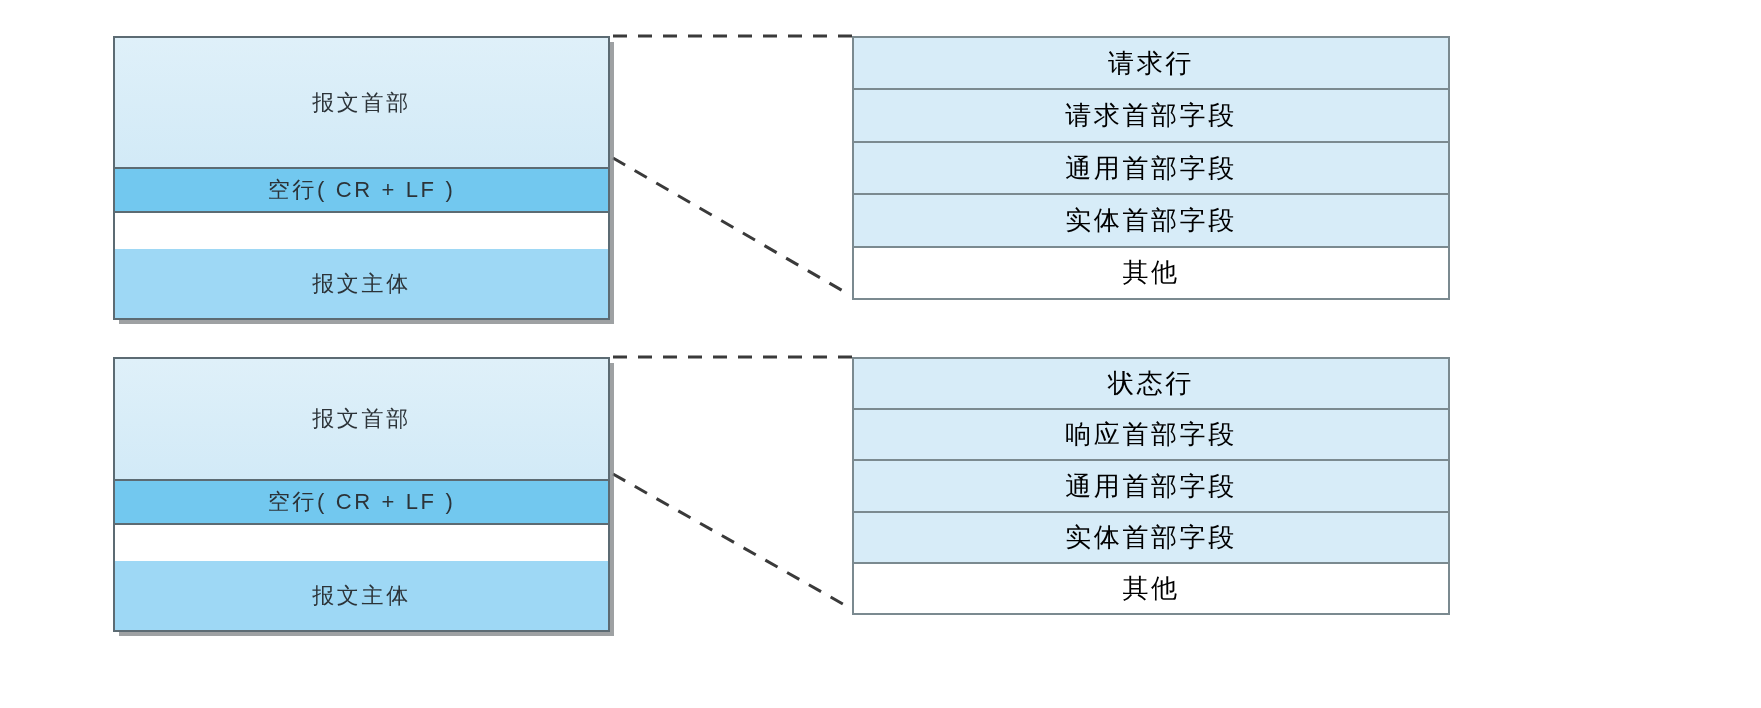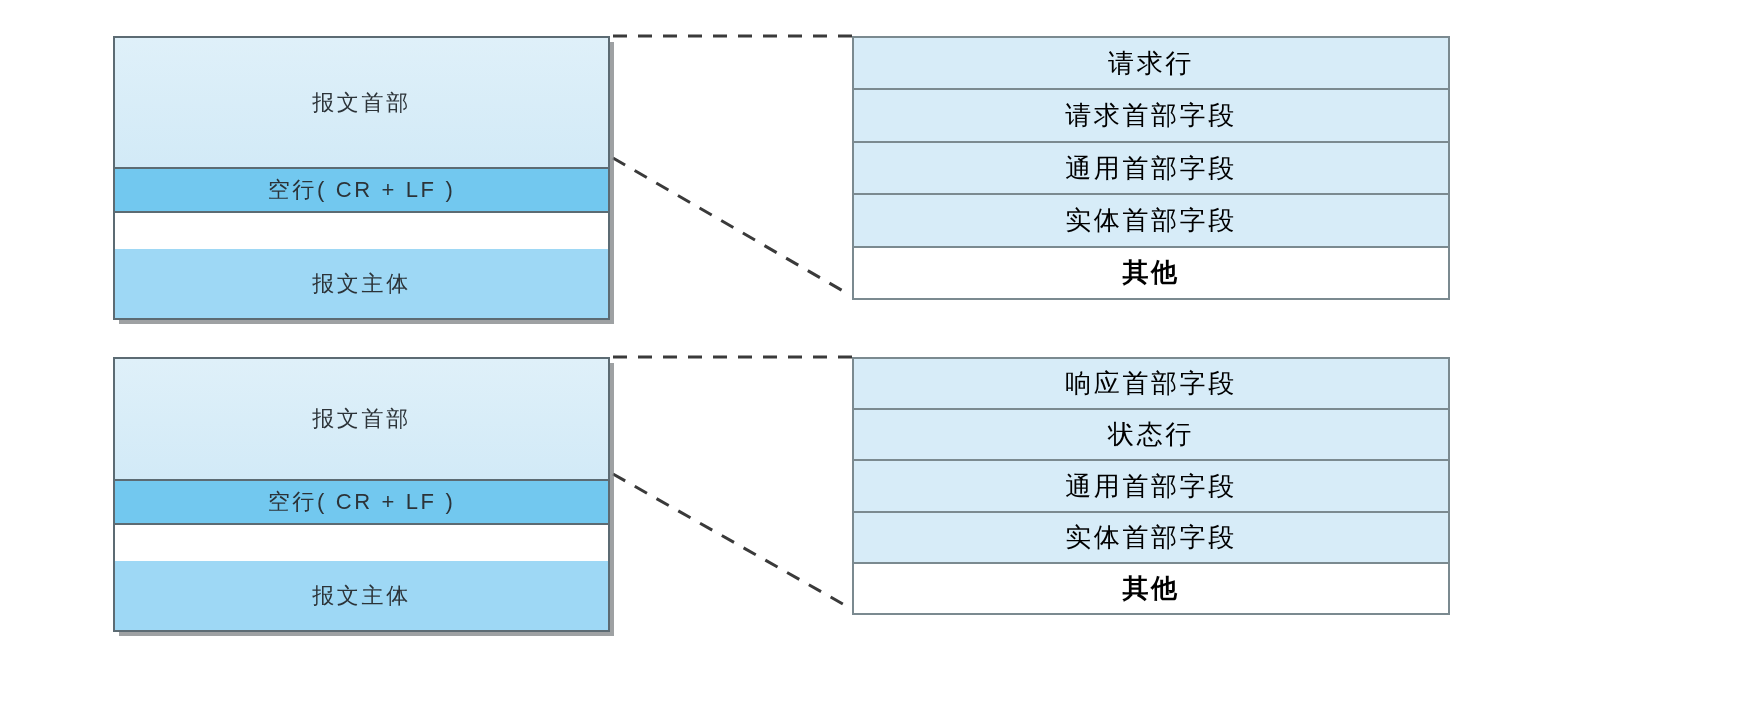--- a/index.html
+++ b/index.html
@@ -80,21 +80,20 @@
     flex: 1 1 0;
     display: flex;
     align-items: center;
     justify-content: center;
     background: #d7ecf8;
     border-bottom: 2px solid #7b8a90;
     color: #000000;
   }
   .detail-row:last-child {
     border-bottom: none;
-    font-weight: bold;
   }
   .detail-row.plain {
     background: #ffffff;
   }
   .detail-label {
     font-size: 26px;
     letter-spacing: 0.10em;
     white-space: nowrap;
   }
 </style>
@@ -151,24 +150,24 @@
     <div class="msg-row blank-line" style="height:44px;">
       <span class="msg-label">空行( CR + LF )</span>
     </div>
     <div class="msg-row body-part" style="flex:1 1 auto;">
       <span class="msg-label">报文主体</span>
     </div>
   </div>
 
   <div class="detail-table" style="left:852px; top:357px; width:598px; height:258px;">
     <div class="detail-row">
-      <span class="detail-label">响应首部字段</span>
+      <span class="detail-label">状态行</span>
     </div>
     <div class="detail-row">
-      <span class="detail-label">状态行</span>
+      <span class="detail-label">响应首部字段</span>
     </div>
     <div class="detail-row">
       <span class="detail-label">通用首部字段</span>
     </div>
     <div class="detail-row">
       <span class="detail-label">实体首部字段</span>
     </div>
     <div class="detail-row plain">
       <span class="detail-label">其他</span>
     </div>

